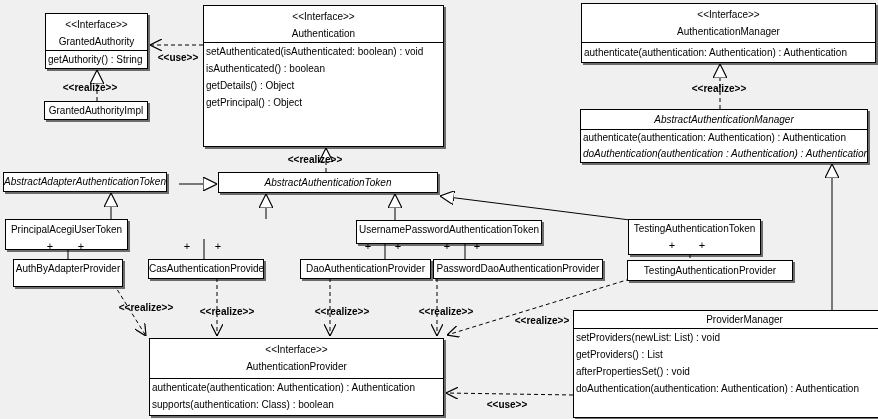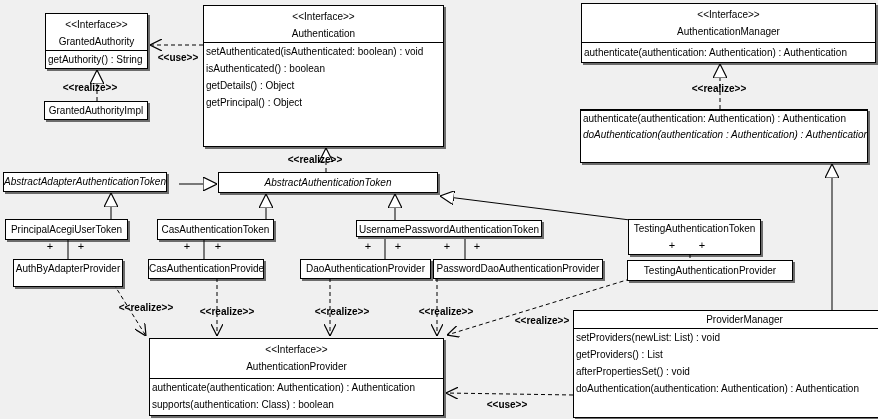--- a/index.html
+++ b/index.html
@@ -91,42 +91,40 @@
   <div class="box" style="left:581px;top:3px;width:295px;height:60px">
     <div class="hdr" style="height:38px">
       <span class="st">&lt;&lt;Interface&gt;&gt;</span>
       <span class="nm">AuthenticationManager</span>
     </div>
     <div class="sep"></div>
     <div class="m" style="height:19px;line-height:19px">authenticate(authentication: Authentication) : Authentication</div>
   </div>
 
   <div class="box" style="left:580px;top:109px;width:288px;height:54px">
+    <span class="one it" style="line-height:19px">AbstractAuthenticationManager</span>
     <div class="sep"></div>
     <div class="m16">authenticate(authentication: Authentication) : Authentication</div>
     <div class="m16 it">doAuthentication(authentication : Authentication) : Authentication</div>
   </div>
 
   <div class="box" style="left:3px;top:172px;width:164px;height:20px">
     <span class="one it" style="line-height:18px">AbstractAdapterAuthenticationToken</span>
   </div>
 
   <div class="box" style="left:218px;top:172px;width:220px;height:21px">
     <span class="one it" style="line-height:19px">AbstractAuthenticationToken</span>
   </div>
 
-  <div class="box" style="left:5px;top:219px;width:123px;height:21px">
+  <div class="box" style="left:5px;top:219px;width:123px;height:31px">
     <span class="one" style="line-height:19px">PrincipalAcegiUserToken</span>
   </div>
 
-  <div class="box" style="left:157px;top:219px;width:117px;height:21px">
-    <span class="one" style="line-height:19px">CasAuthenticationToken</span>
-  </div>
 
-  <div class="box" style="left:356px;top:220px;width:186px;height:17px">
+  <div class="box" style="left:356px;top:220px;width:186px;height:24px">
     <span class="one" style="line-height:18px">UsernamePasswordAuthenticationToken</span>
   </div>
 
   <div class="box" style="left:628px;top:219px;width:133px;height:36px">
     <span class="one" style="line-height:18px">TestingAuthenticationToken</span>
   </div>
 
   <div class="box" style="left:13px;top:259px;width:110px;height:28px">
     <span class="one" style="line-height:18px">AuthByAdapterProvider</span>
   </div>

